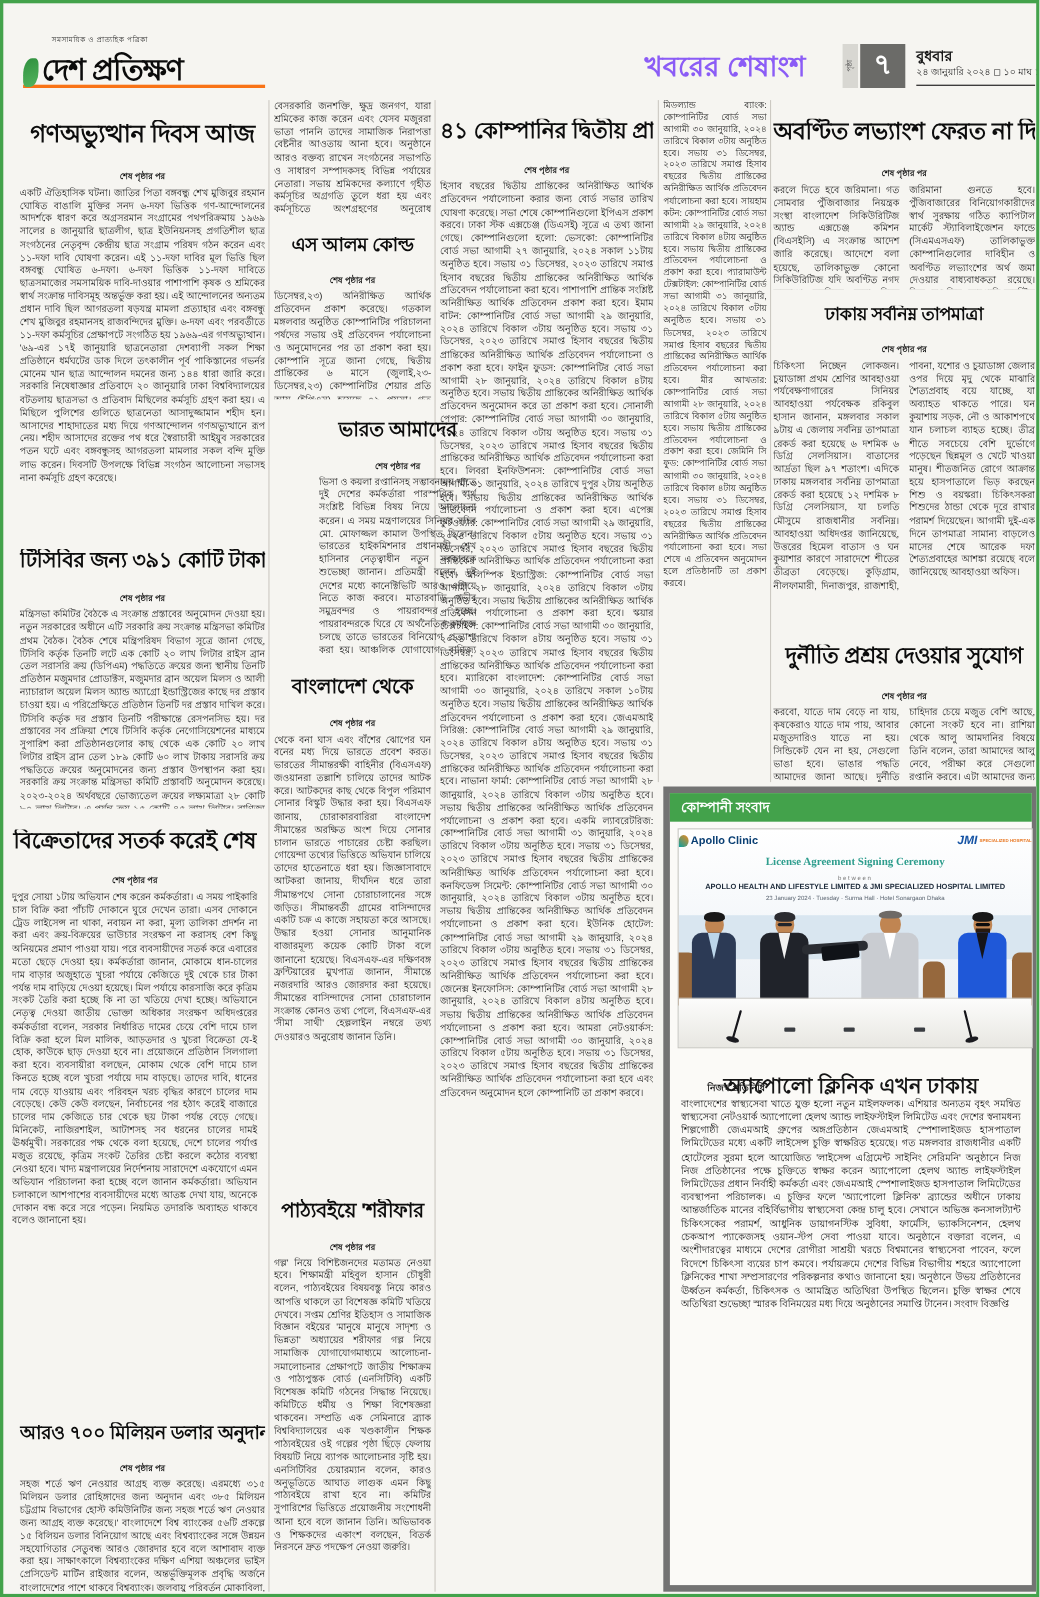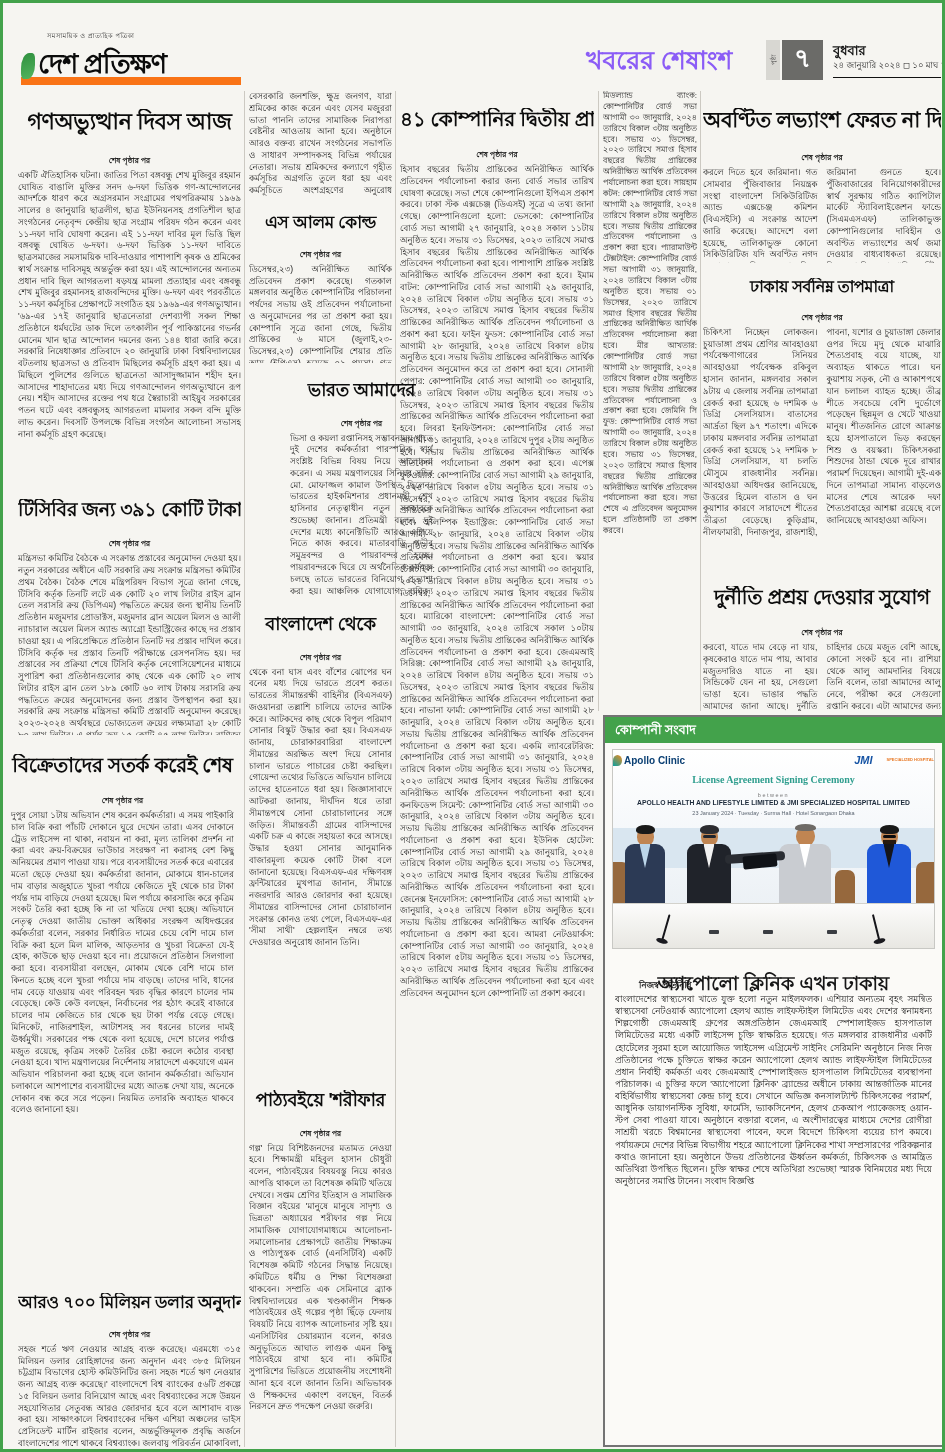--- a/index.html
+++ b/index.html
@@ -1,19 +1,19 @@
 <!DOCTYPE html>
 <html><head>
 <meta charset="utf-8">
 <style>
   html,body{margin:0;padding:0;background:#e9e8e4;}
   .page{position:relative;width:945px;height:1452px;background:#f6f5f1;border:3px solid #43a24b;
         box-sizing:border-box;overflow:hidden;font-family:"Liberation Sans",sans-serif;color:#161616;}
   
-  .masthead{position:absolute;left:18px;top:28px;width:220px;height:46px;border-bottom:8px solid #f97316;}
+  .masthead{position:absolute;left:18px;top:28px;width:220px;height:46px;border-bottom:3px solid #f97316;}
   .tagline{font-size:6.5px;color:#2b2b2b;letter-spacing:.5px;margin-left:26px;}
   .logo-row{display:flex;align-items:center;gap:3px;margin-top:1px;}
   .emblem{width:14px;height:26px;background:linear-gradient(160deg,#2f8f3e,#53b55f);
           border-radius:60% 20% 55% 20%;display:inline-block;}
   .logo{font-size:27px;font-weight:800;letter-spacing:-1px;white-space:nowrap;color:#0b0b0b;}
   .hdr-right{position:absolute;left:583px;top:34px;width:356px;height:48px;}
   .section-title{position:absolute;left:0;top:4px;font-size:25px;font-weight:800;white-space:nowrap;color:#8b5cf6;}
   .page-label{position:absolute;left:180px;top:3px;width:14px;height:40px;background:#d8d7d2;color:#444;
               font-size:6.5px;display:flex;align-items:center;justify-content:center;
               writing-mode:vertical-rl;transform:rotate(180deg);}
@@ -26,37 +26,37 @@
   .vrule{position:absolute;width:1px;background:#ccc9c2;}
   .art{position:absolute;display:flex;flex-direction:column;}
   .headline{font-weight:800;text-align:center;line-height:1.15;letter-spacing:-.3px;white-space:nowrap;
             overflow:hidden;color:#0c0c0c;flex:0 0 auto;}
   .kicker{font-size:7.5px;font-weight:700;text-align:center;margin:2px 0 3px;flex:0 0 auto;color:#111;}
   .btext{font-size:8.6px;line-height:1.37;text-align:justify;overflow:hidden;flex:1 1 auto;color:#1d1d1d;
          word-break:break-word;}
   .cols2{column-count:2;column-gap:9px;}
   .small{font-size:8px;line-height:1.36;}
   
-  .cbox{position:absolute;left:600px;top:712px;width:341px;height:732px;border:2px solid #737373;
+  .cbox{position:absolute;left:600px;top:712px;width:341px;height:732px;border:6px solid #737373;
         background:#fbfaf7;box-sizing:border-box;}
   .cbox-bar{position:absolute;left:0;top:0;right:0;height:26px;background:#43a24b;color:#fff;
             font-size:12.5px;font-weight:800;line-height:26px;padding-left:10px;}
   .box-headline{position:absolute;left:0;top:236px;width:100%;text-align:center;font-size:19px;
                 font-weight:800;white-space:nowrap;overflow:hidden;}
   .box-byline{position:absolute;left:10px;top:262px;font-size:8.5px;font-weight:700;margin-left:24px;}
   .box-body{position:absolute;left:10px;right:10px;top:276px;bottom:8px;overflow:hidden;
             font-size:8.8px;line-height:1.38;text-align:justify;}
   
   .photo{position:absolute;left:7px;top:32px;width:321px;height:198px;overflow:hidden;border:1px solid #c8c8c4;
          background:linear-gradient(#ffffff 0%,#f4f7fa 45%,#e7edf2 100%);}
   .wall-band{position:absolute;left:0;top:78px;width:100%;height:40px;background:#d9e6f0;z-index:1;}
   .p-logos{position:absolute;top:4px;left:0;width:100%;display:flex;justify-content:space-between;gap:26px;z-index:5;}
   .apollo{font-size:10px;font-weight:800;color:#0a3f73;display:flex;align-items:center;gap:2px;}
   .apollo .flame{width:9px;height:11px;border-radius:50% 50% 50% 0;background:linear-gradient(40deg,#0aa0a0,#f08a1d);display:inline-block;}
-  .jmi{font-size:11px;font-weight:800;font-style:italic;color:#1553a4;display:flex;align-items:center;gap:14px;}
+  .jmi{font-size:11px;font-weight:800;font-style:italic;color:#1553a4;display:flex;align-items:center;gap:2px;}
   .jmi small{font-size:4px;font-style:normal;color:#e87722;line-height:1.1;text-align:left;}
   .p-title{position:absolute;top:24px;left:0;width:100%;text-align:center;z-index:5;
            font-family:"Liberation Serif",serif;font-weight:700;font-size:10px;color:#2f9e8e;}
   .p-between{position:absolute;top:42px;left:0;width:100%;text-align:center;font-size:5.5px;
              letter-spacing:1.5px;color:#777;z-index:5;}
   .p-parties{position:absolute;top:49px;left:0;width:100%;text-align:center;font-size:6.8px;
              font-weight:700;color:#1c2a3a;z-index:5;}
   .p-details{position:absolute;top:60px;left:0;width:100%;text-align:center;font-size:5.5px;color:#5a6470;z-index:5;}
   .person{position:absolute;bottom:40px;z-index:2;}
   .head{width:17px;height:19px;border-radius:50% 50% 46% 46%;background:#c08552;margin:0 auto;position:relative;}

